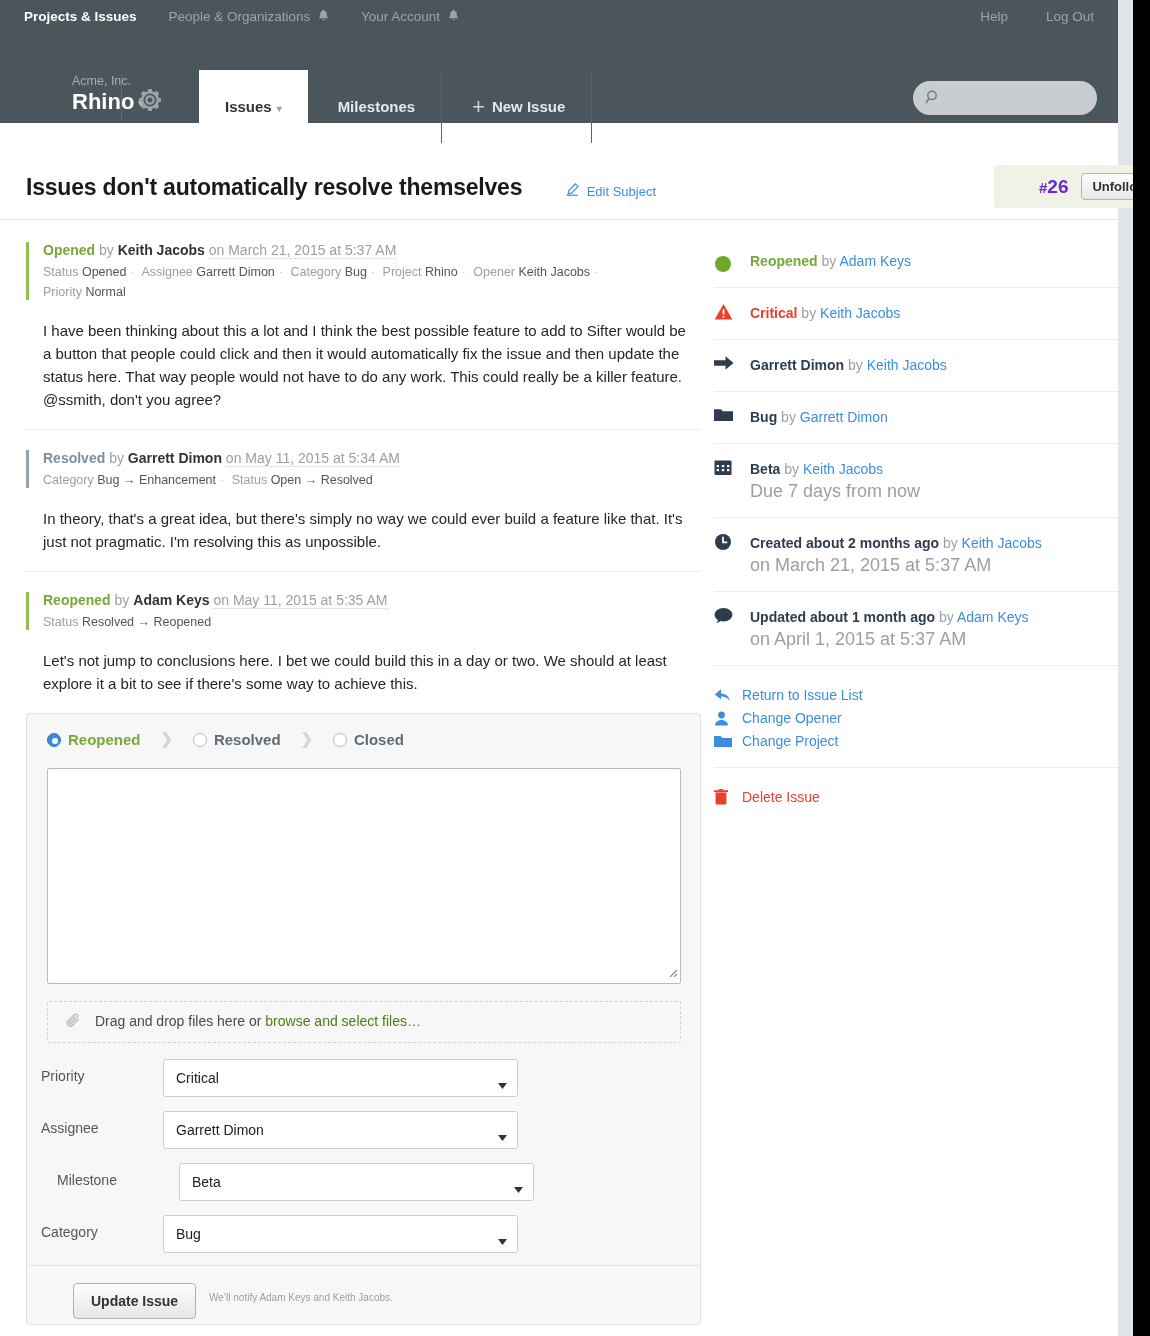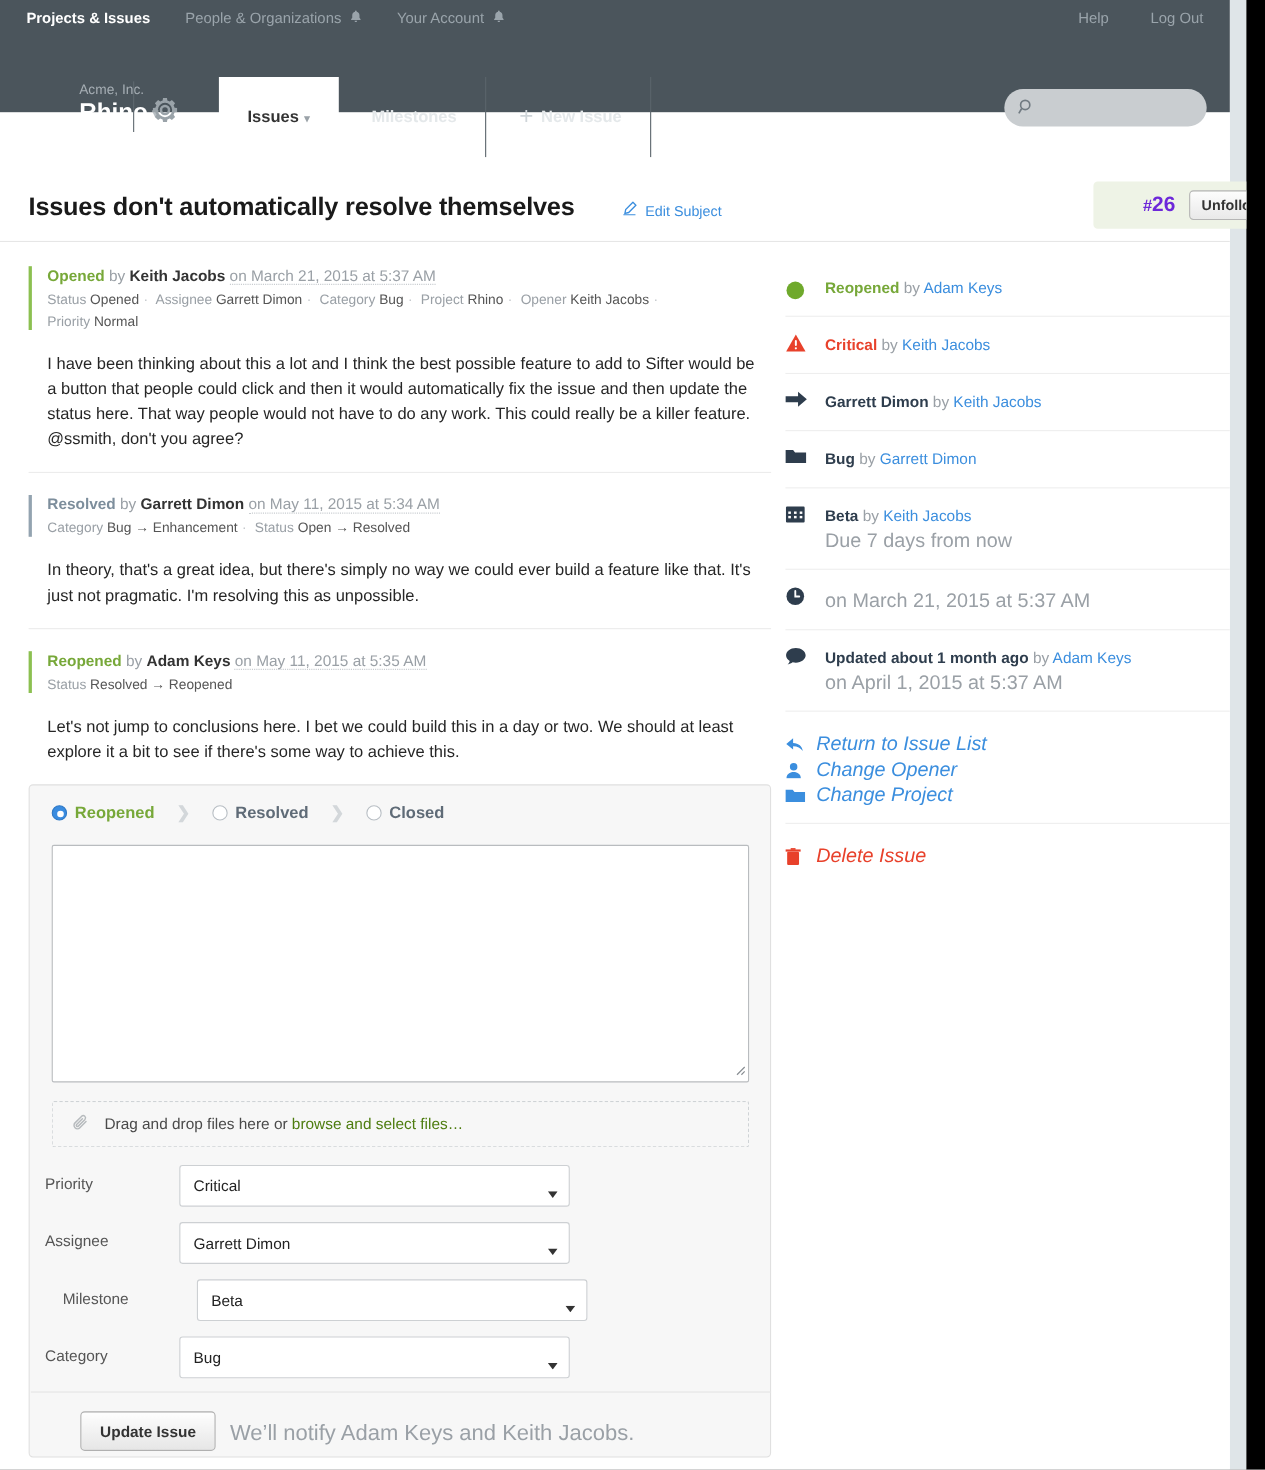--- a/index.html
+++ b/index.html
@@ -20,21 +20,21 @@
     position:absolute; left:1118px; top:0; width:15px; height:1336px;
     background:#dfe5e8;
   }
   .pageframe {
     position:absolute; left:0; top:0; width:1118px; height:1336px;
     background:#fff;
   }
 
   
   .topbar {
-    position:absolute; left:0; top:0; width:1118px; height:102px;
+    position:absolute; left:0; top:0; width:1118px; height:123px;
     background:#4b555c;
   }
   .globalnav { position:absolute; left:0; top:0; width:100%; height:38px; }
   .gnav-left { position:absolute; left:24px; top:9px; }
   .gnav-right { position:absolute; right:24px; top:9px; }
   .gnav-item {
     display:inline-block; font-size:13.5px; color:#9aa4ab;
     margin-right:28px; cursor:pointer; vertical-align:top;
   }
   .gnav-item.active { color:#fff; font-weight:bold; }
@@ -190,43 +190,43 @@
   .sep-h {
     position:absolute; left:1px; width:673px; height:1px; background:#e4e4e4;
   }
   .update-btn {
     position:absolute; left:46px; top:569px;
     padding:9px 17px; font-size:14px; font-weight:bold; color:#333;
     background:linear-gradient(#fefefe,#e6e6e6);
     border:1px solid #b0b0b0; border-radius:4px; cursor:pointer;
   }
   .notify {
-    position:absolute; left:182px; top:578px; font-size:20px; color:#9aa0a6;
+    position:absolute; left:182px; top:578px; font-size:10px; color:#9aa0a6;
   }
 
   
   .ev {
     position:relative; padding:16px 0 16px 36px; min-height:20px;
     border-bottom:1px solid #eeeeee;
   }
   .ev:first-child { padding-top:12px; }
   .ev .ico { position:absolute; left:0; top:15px; }
   .ev-t { font-size:14px; line-height:19px; }
   .ev-t .b { font-weight:bold; color:#2e3d4d; }
   .ev-t .b.green { color:#77a839; }
   .ev-t .b.red { color:#e8412b; }
   .ev-t .by { color:#9aa0a6; }
   .ev-t a { color:#3b8ede; text-decoration:none; cursor:pointer; }
   .ev-sub { font-size:18px; line-height:19px; color:#9aa0a6; margin-top:3px; }
 
   .actions { padding-top:18px; }
   .alink {
     display:block; position:relative; padding-left:28px;
-    font-size:18px; line-height:23px; color:#3b8ede;
-    cursor:pointer; margin-bottom:0;font-style:italic;
+    font-size:14px; line-height:23px; color:#3b8ede;
+    cursor:pointer; margin-bottom:0;
   }
   .alink .ico { position:absolute; left:0; top:3px; }
   .actions-sep {
     margin:14px 0 0 0; height:1px; background:#eeeeee; width:404px;
   }
   .danger { color:#e8412b; padding-top:18px; }
 </style>
 </head>
 <body>
 
@@ -531,20 +531,25 @@
         <div class="ev-sub">Due 7 days from now</div>
       </div>
 
       <div class="ev">
         <span class="ico">
           <svg width="18" height="18" viewBox="0 0 18 18">
               <circle cx="9" cy="9" r="8" fill="#2e3d4d"></circle>
               <path d="M9 4.3v5h3.6" stroke="#fff" stroke-width="1.7" fill="none" stroke-linecap="round"></path>
             </svg>
         </span>
+        <div class="ev-t">
+          <span class="b">Created about 2 months ago</span>
+          <span class="by">by</span>
+          <a>Keith Jacobs</a>
+        </div>
         <div class="ev-sub">on March 21, 2015 at 5:37 AM</div>
       </div>
 
       <div class="ev" style="border-bottom:none;">
         <span class="ico">
           <svg width="19" height="17" viewBox="0 0 19 17">
               <path d="M9.5 1C4.5 1 .6 4 .6 7.7c0 2.1 1.3 4 3.3 5.2-.2 1.2-.9 2.3-1.9 3.1 1.8-.2 3.4-.9 4.6-1.9.9.2 1.9.3 2.9.3 5 0 8.9-3 8.9-6.7S14.5 1 9.5 1z" fill="#2e3d4d"></path>
             </svg>
         </span>
         <div class="ev-t">

